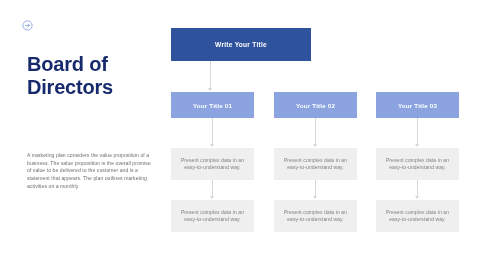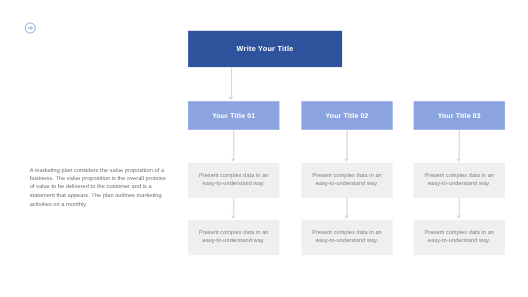--- a/index.html
+++ b/index.html
@@ -166,20 +166,21 @@
   <div id="left-panel">
 
     <div id="logo-icon">
       <svg width="11" height="11" viewBox="0 0 11 11">
         <circle cx="5.5" cy="5.5" r="4.6" fill="none" stroke="#8BA4E0" stroke-width="0.9"></circle>
         <path d="M3.2 5.5 H7.4" stroke="#8BA4E0" stroke-width="0.9" fill="none"></path>
         <path d="M5.9 3.9 L7.5 5.5 L5.9 7.1" stroke="#8BA4E0" stroke-width="0.9" fill="none"></path>
       </svg>
     </div>
 
+    <div id="page-title">Board of<br>Directors</div>
 
     <div id="body-paragraph">A marketing plan considers the value proposition of a business. The value proposition is the overall promise of value to be delivered to the customer and is a statement that appears. The plan outlines marketing activities on a monthly.</div>
 
   </div>
 
   <div id="diagram">
 
     <div class="node" id="root-node">Write Your Title</div>
 
     <div class="connector" id="conn-root"></div>

